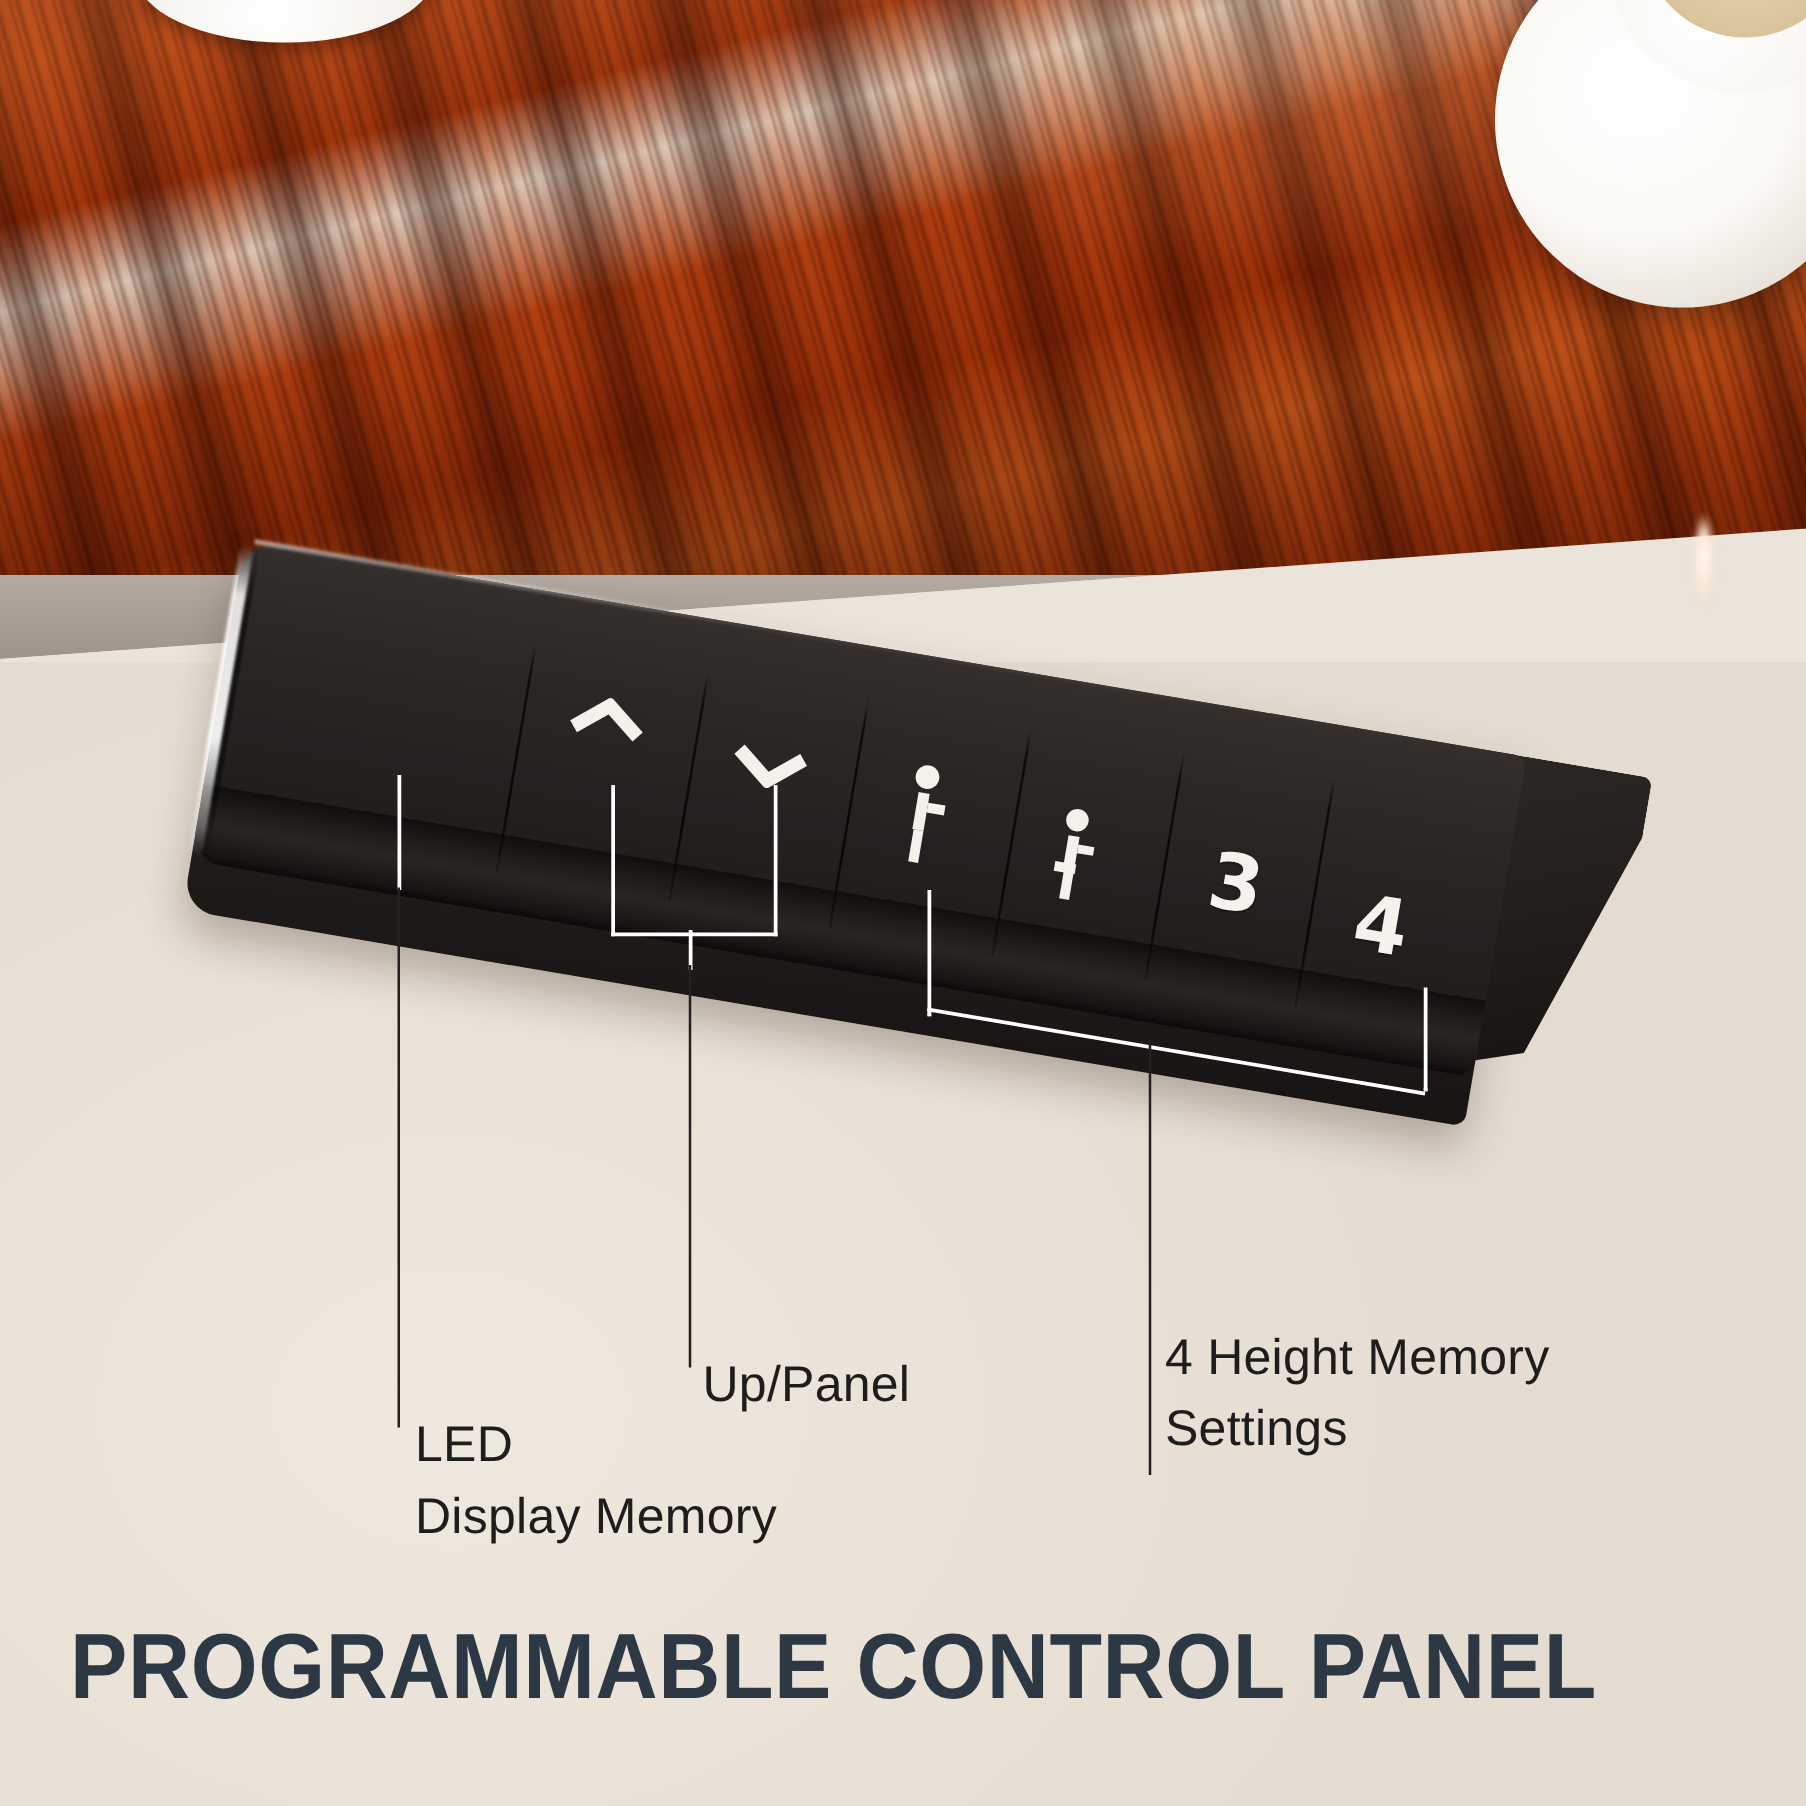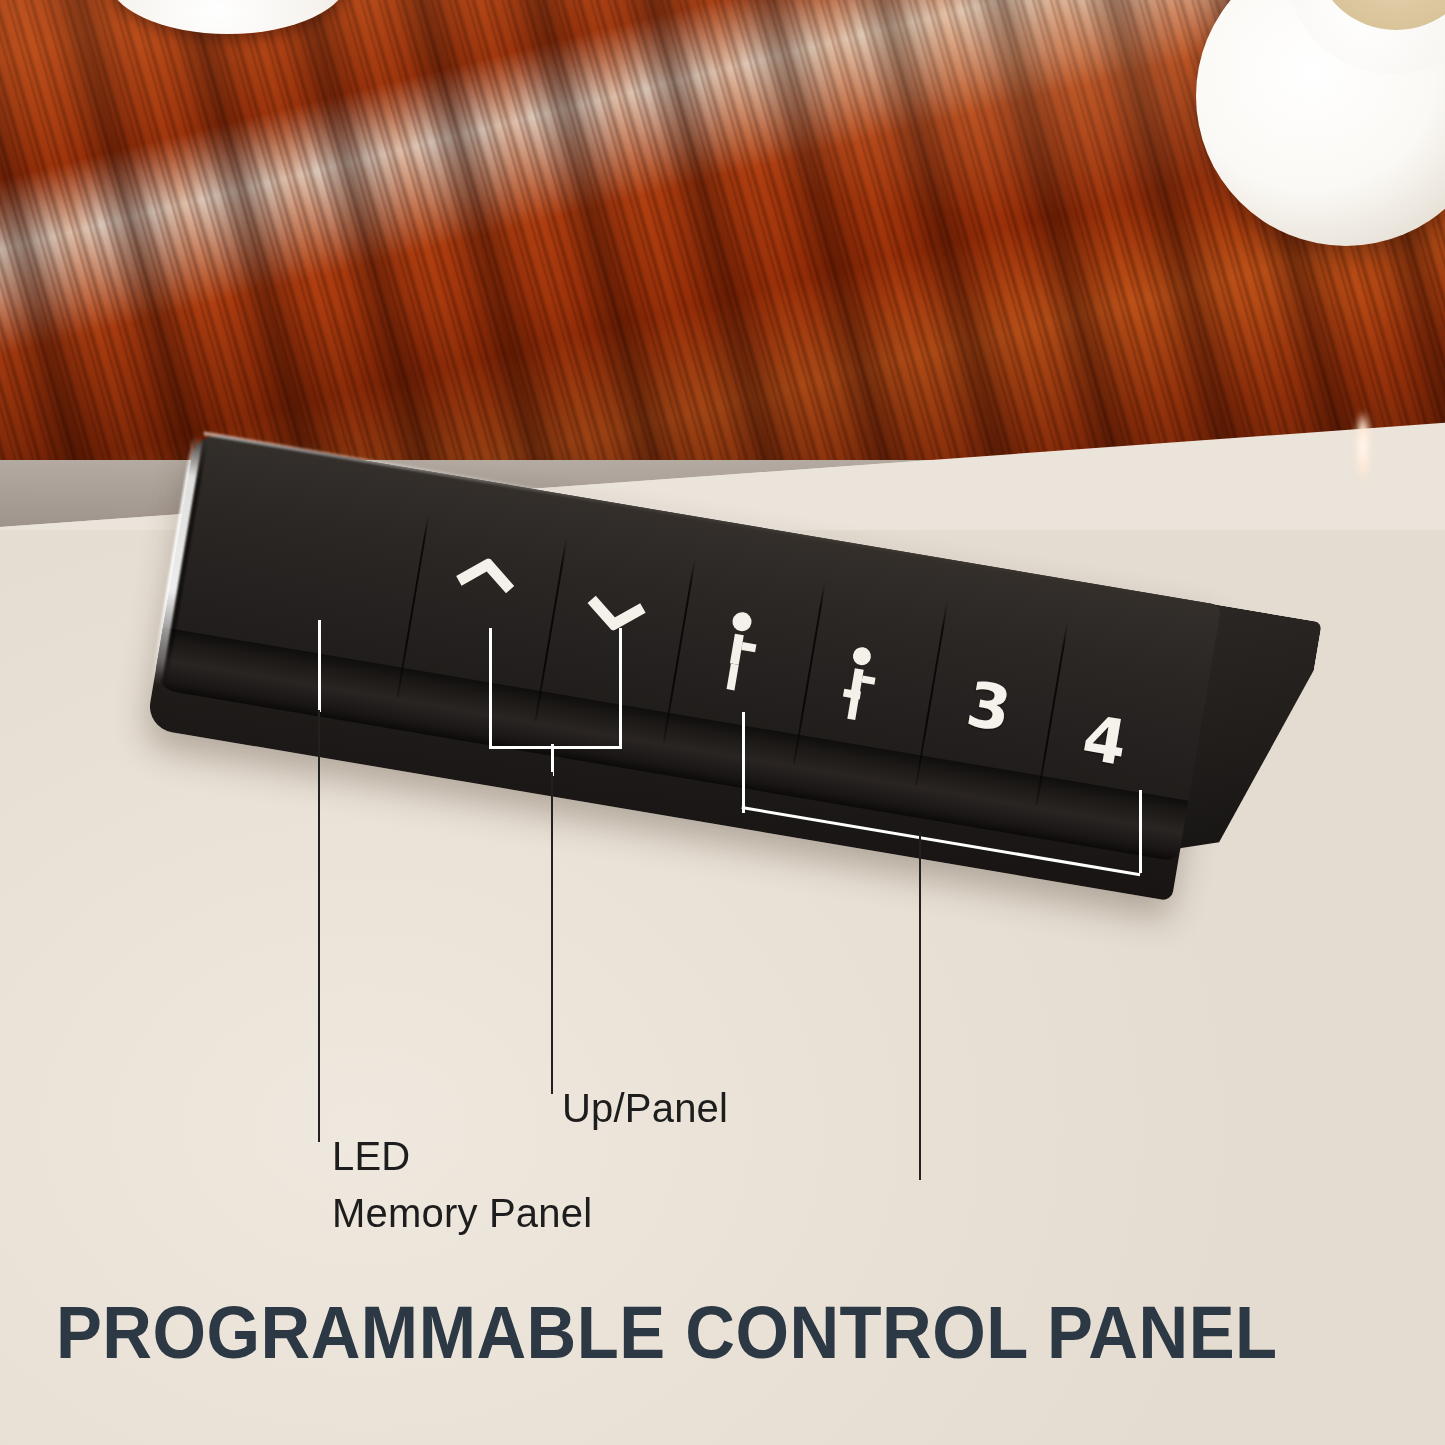--- a/index.html
+++ b/index.html
@@ -423,20 +423,22 @@
   <div class="lead-dark" style="left:551px; top:772px; height:322px;"></div>
 
   <div class="bracket-white" style="left:742px; top:712px; width:0px; height:98px; border-left-width:3px; border-right:none;"></div>
   <div class="lead-white" style="left:742px; top:806px; width:404px; height:3px;
               transform:rotate(9.6deg); transform-origin:0 0;"></div>
   <div class="bracket-white" style="left:1139px; top:790px; width:0px; height:80px; border-left-width:3px; border-right:none;"></div>
 
   <div class="lead-dark" style="left:919px; top:832px; height:348px;"></div>
 
   <div class="callout" style="left:332px; top:1128px;">LED
-Memory Panel</div>
+Display Memory</div>
 
   <div class="callout" style="left:562px; top:1080px;">Up/Panel</div>
 
+  <div class="callout" style="left:932px; top:1058px;">4 Height Memory
+Settings</div>
 
   <div class="headline">PROGRAMMABLE CONTROL PANEL</div>
 
 </div>
 
 </body></html>

